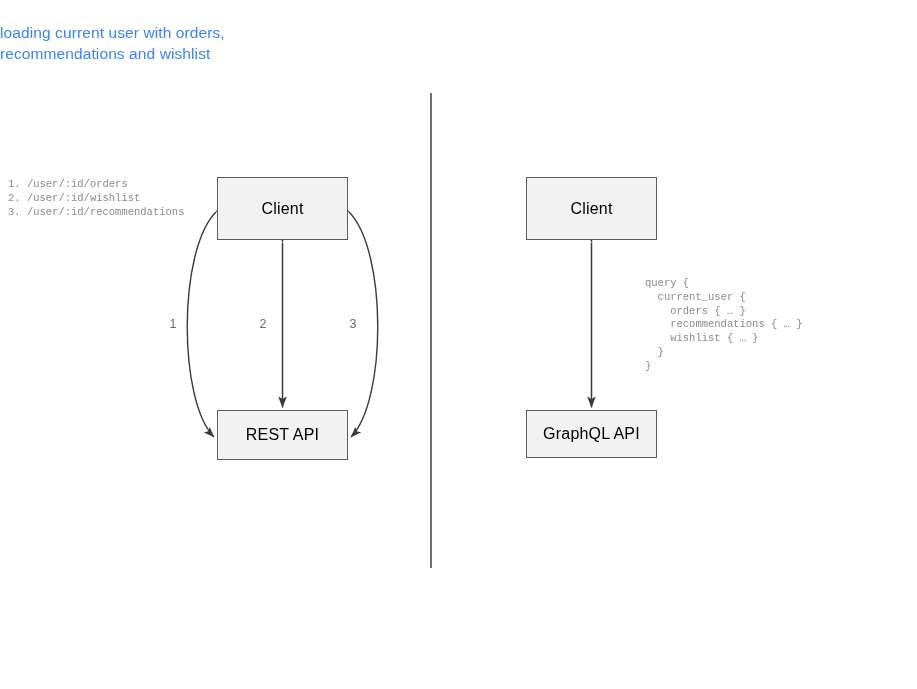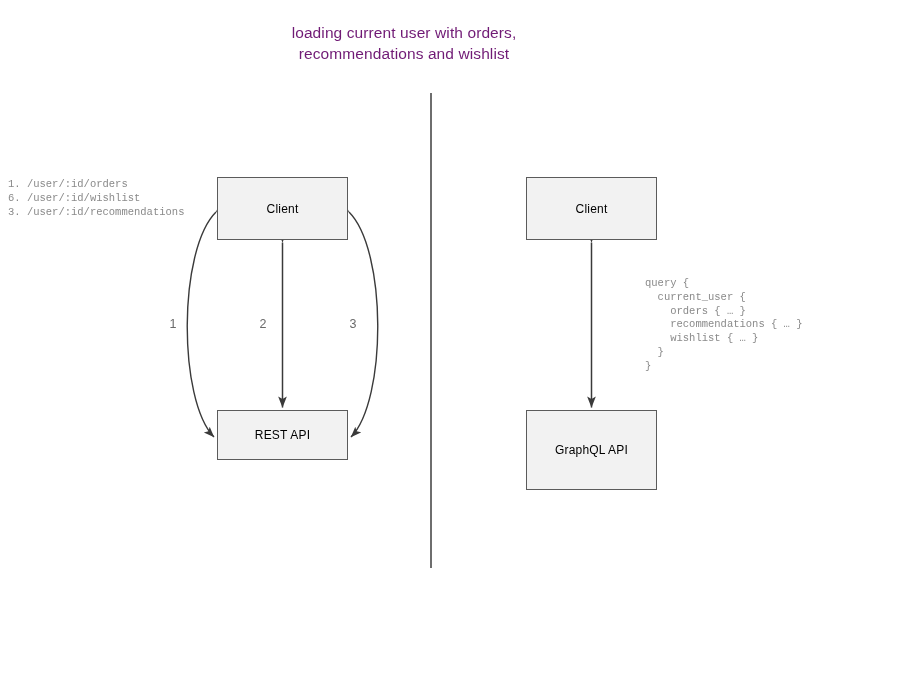--- a/index.html
+++ b/index.html
@@ -19,45 +19,44 @@
     position: absolute;
     inset: 0;
   }
 
   
   #diagram-title {
     position: absolute;
     left: 0;
     top: 22px;
     width: 808px;
-    text-align: center;
     font-size: 15.5px;
     line-height: 21px;
-    color: #701a75;
+    color: #3b82f6;
     white-space: pre-line;
     letter-spacing: 0.1px;
   }
 
   
   .node-box {
     position: absolute;
     box-sizing: border-box;
     background: #f2f2f2;
     border: 1.4px solid #5b5b5b;
     display: flex;
     align-items: center;
     justify-content: center;
-    font-size: 12px;
+    font-size: 16px;
     color: #000000;
     letter-spacing: 0.2px;
   }
   #rest-client-box  { left: 217px; top: 177px; width: 131px; height: 63px; }
   #rest-api-box     { left: 217px; top: 410px; width: 131px; height: 50px; }
   #graphql-client-box { left: 526px; top: 177px; width: 131px; height: 63px; }
-  #graphql-api-box    { left: 526px; top: 410px; width: 131px; height: 80px; }
+  #graphql-api-box    { left: 526px; top: 410px; width: 131px; height: 48px; }
 
   
   #connector-layer {
     position: absolute;
     left: 0;
     top: 0;
     width: 917px;
     height: 689px;
     pointer-events: none;
   }
@@ -126,21 +125,21 @@
 
   <div class="node-box" id="rest-api-box">
     <span>REST API</span>
   </div>
 
   <div class="edge-label" id="edge-label-1">1</div>
   <div class="edge-label" id="edge-label-2">2</div>
   <div class="edge-label" id="edge-label-3">3</div>
 
   <div class="mono-note" id="rest-endpoints-note">1. /user/:id/orders
-6. /user/:id/wishlist
+2. /user/:id/wishlist
 3. /user/:id/recommendations</div>
 
   <div id="section-divider"></div>
 
   <div class="node-box" id="graphql-client-box">
     <span>Client</span>
   </div>
 
   <div class="node-box" id="graphql-api-box">
     <span>GraphQL API</span>

